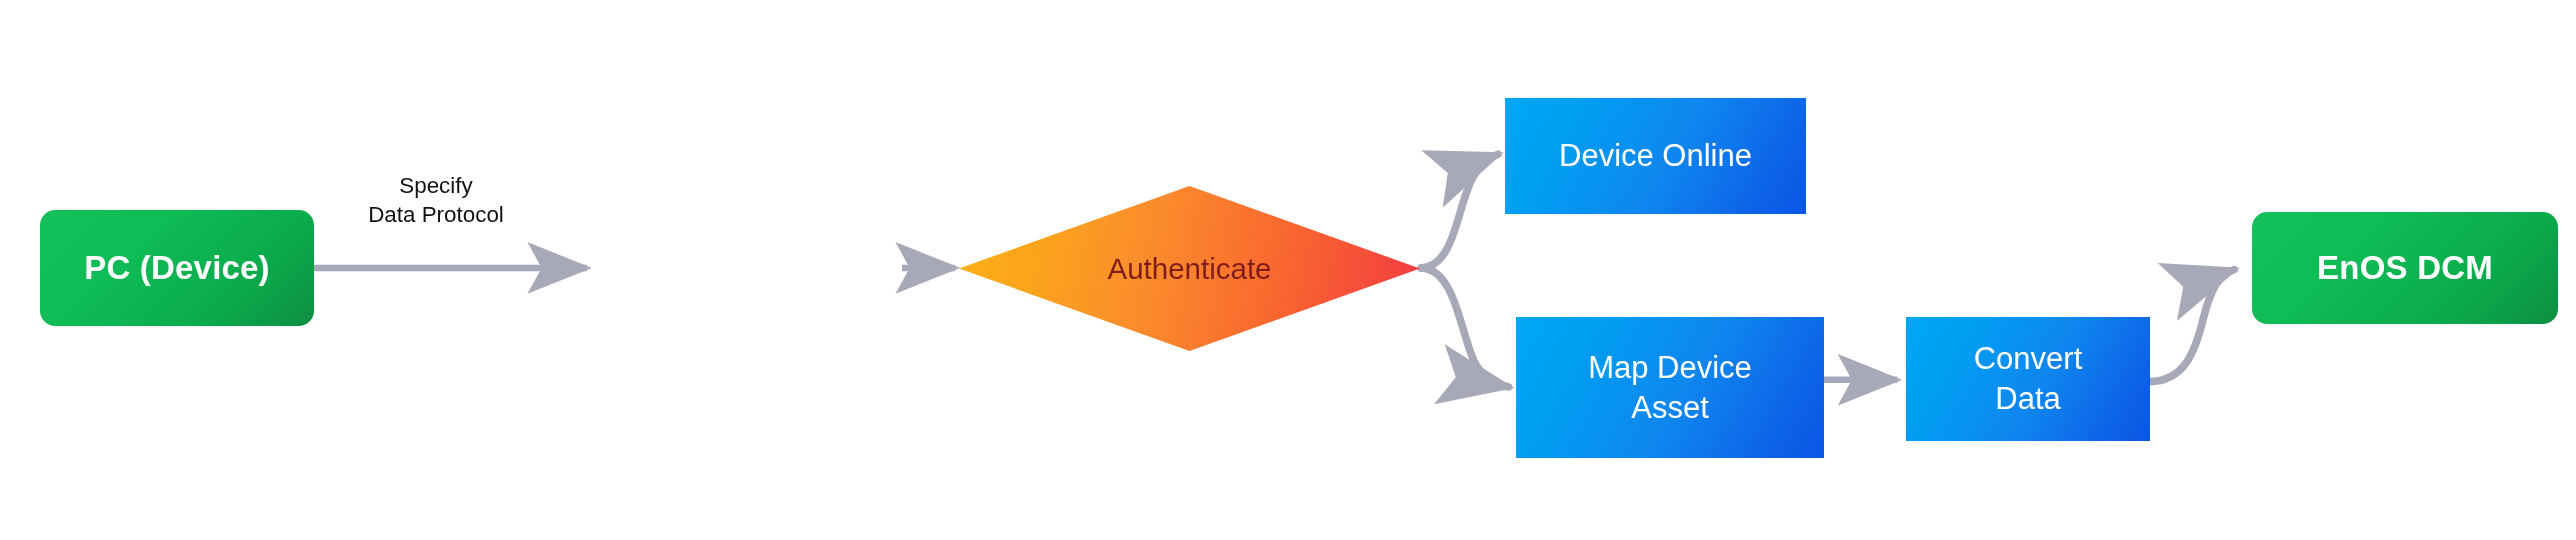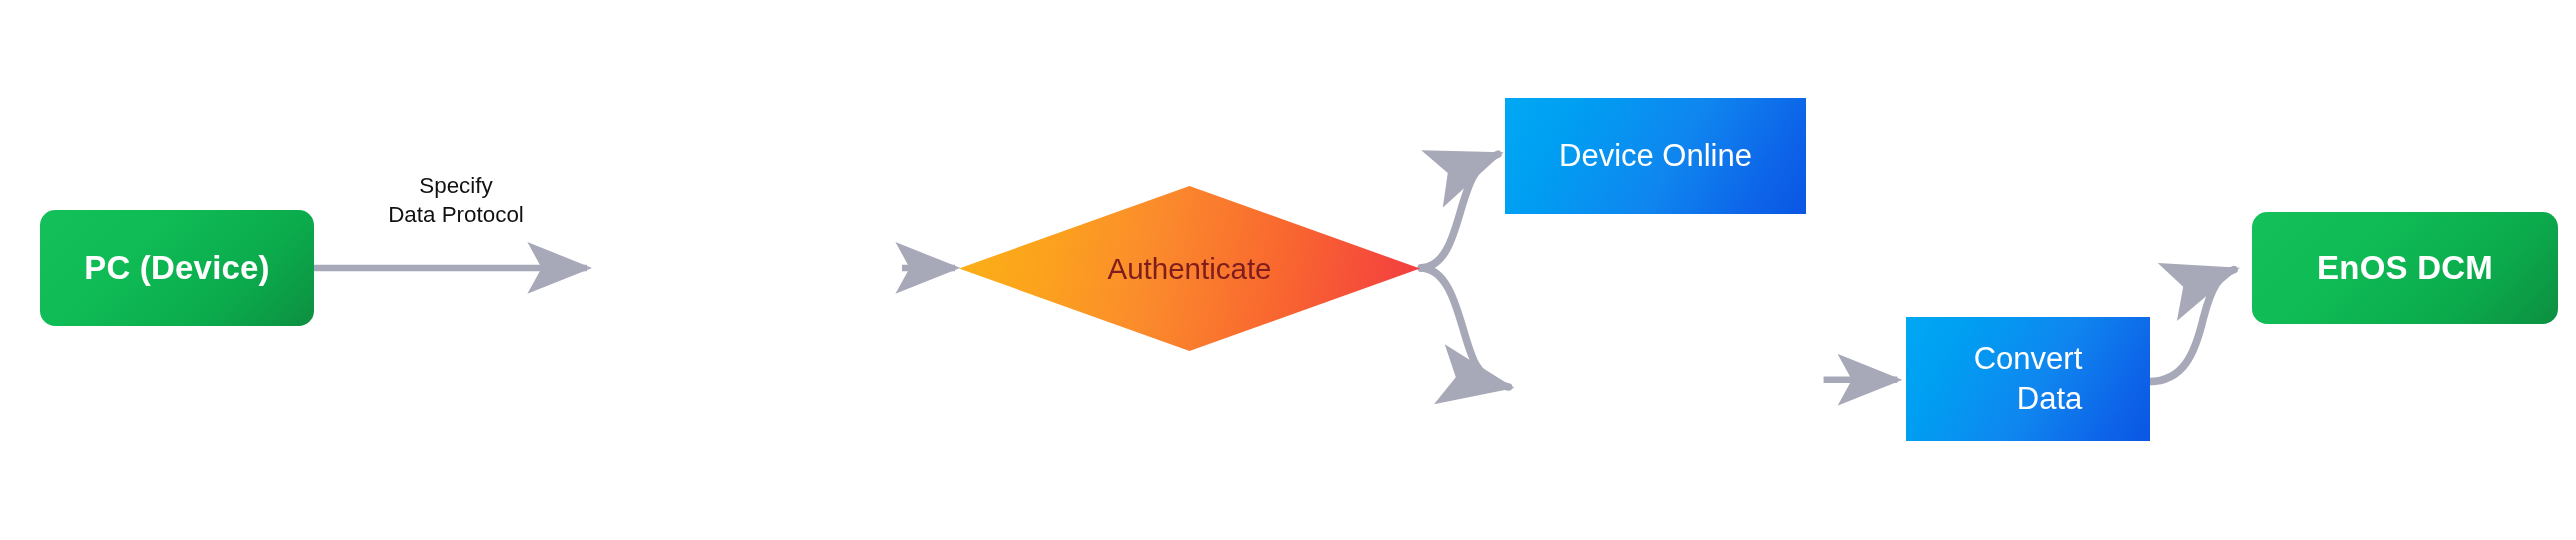--- a/index.html
+++ b/index.html
@@ -23,21 +23,21 @@
     top: 0;
     width: 2576px;
     height: 540px;
     pointer-events: none;
   }
   .node {
     position: absolute;
     display: flex;
     align-items: center;
     justify-content: center;
-    text-align: right;
+    text-align: center;
     color: #ffffff;
     box-sizing: border-box;
     line-height: 1.28;
     white-space: pre-line;
     z-index: 2;
   }
   
   .node.terminator {
     background: linear-gradient(135deg, #14c05a 0%, #0fbb55 35%, #0bab4c 70%, #0d8f41 100%);
     border-radius: 15.3px;
@@ -114,33 +114,35 @@
 
     <g>
       <line x1="3095" y1="645" x2="3220" y2="645" stroke="#a7a9b8" stroke-width="11" marker-end="url(#arrowhead)"></line>
     </g>
 
     <g>
       <path d="M 3648 648 C 3706 648, 3726 600, 3740 540 C 3754 486, 3768 466, 3792 458" fill="none" stroke="#a7a9b8" stroke-width="13" stroke-linecap="round" marker-end="url(#arrowhead)"></path>
     </g>
   </svg>
 
-  <div class="edge-label" style="left:344px; top:171px; width:224px;">Specify
+  <div class="edge-label" style="left:324px; top:171px; width:224px;">Specify
 Data Protocol</div>
 
   <div class="node terminator" style="left:32px; top:210px; width:274px; height:116px;">PC (Device)</div>
 
 
   <div class="decision-wrap" style="left:959px; top:186px; width:461px; height:165px;">
     <div class="decision-shape"></div>
     <div class="decision-label">Authenticate</div>
   </div>
 
   <div class="node process" style="left:1505px; top:98px; width:301px; height:116px;">Device Online</div>
 
+  <div class="node process" style="left:1516px; top:317px; width:308px; height:141px;">Map Device
+Asset</div>
 
   <div class="node terminator" style="left:2244px; top:212px; width:306px; height:112px;">EnOS DCM</div>
 
   <div class="node process" style="left:1906px; top:317px; width:244px; height:124px;">Convert
 Data</div>
 
 </div>
 
 
 </body></html>

